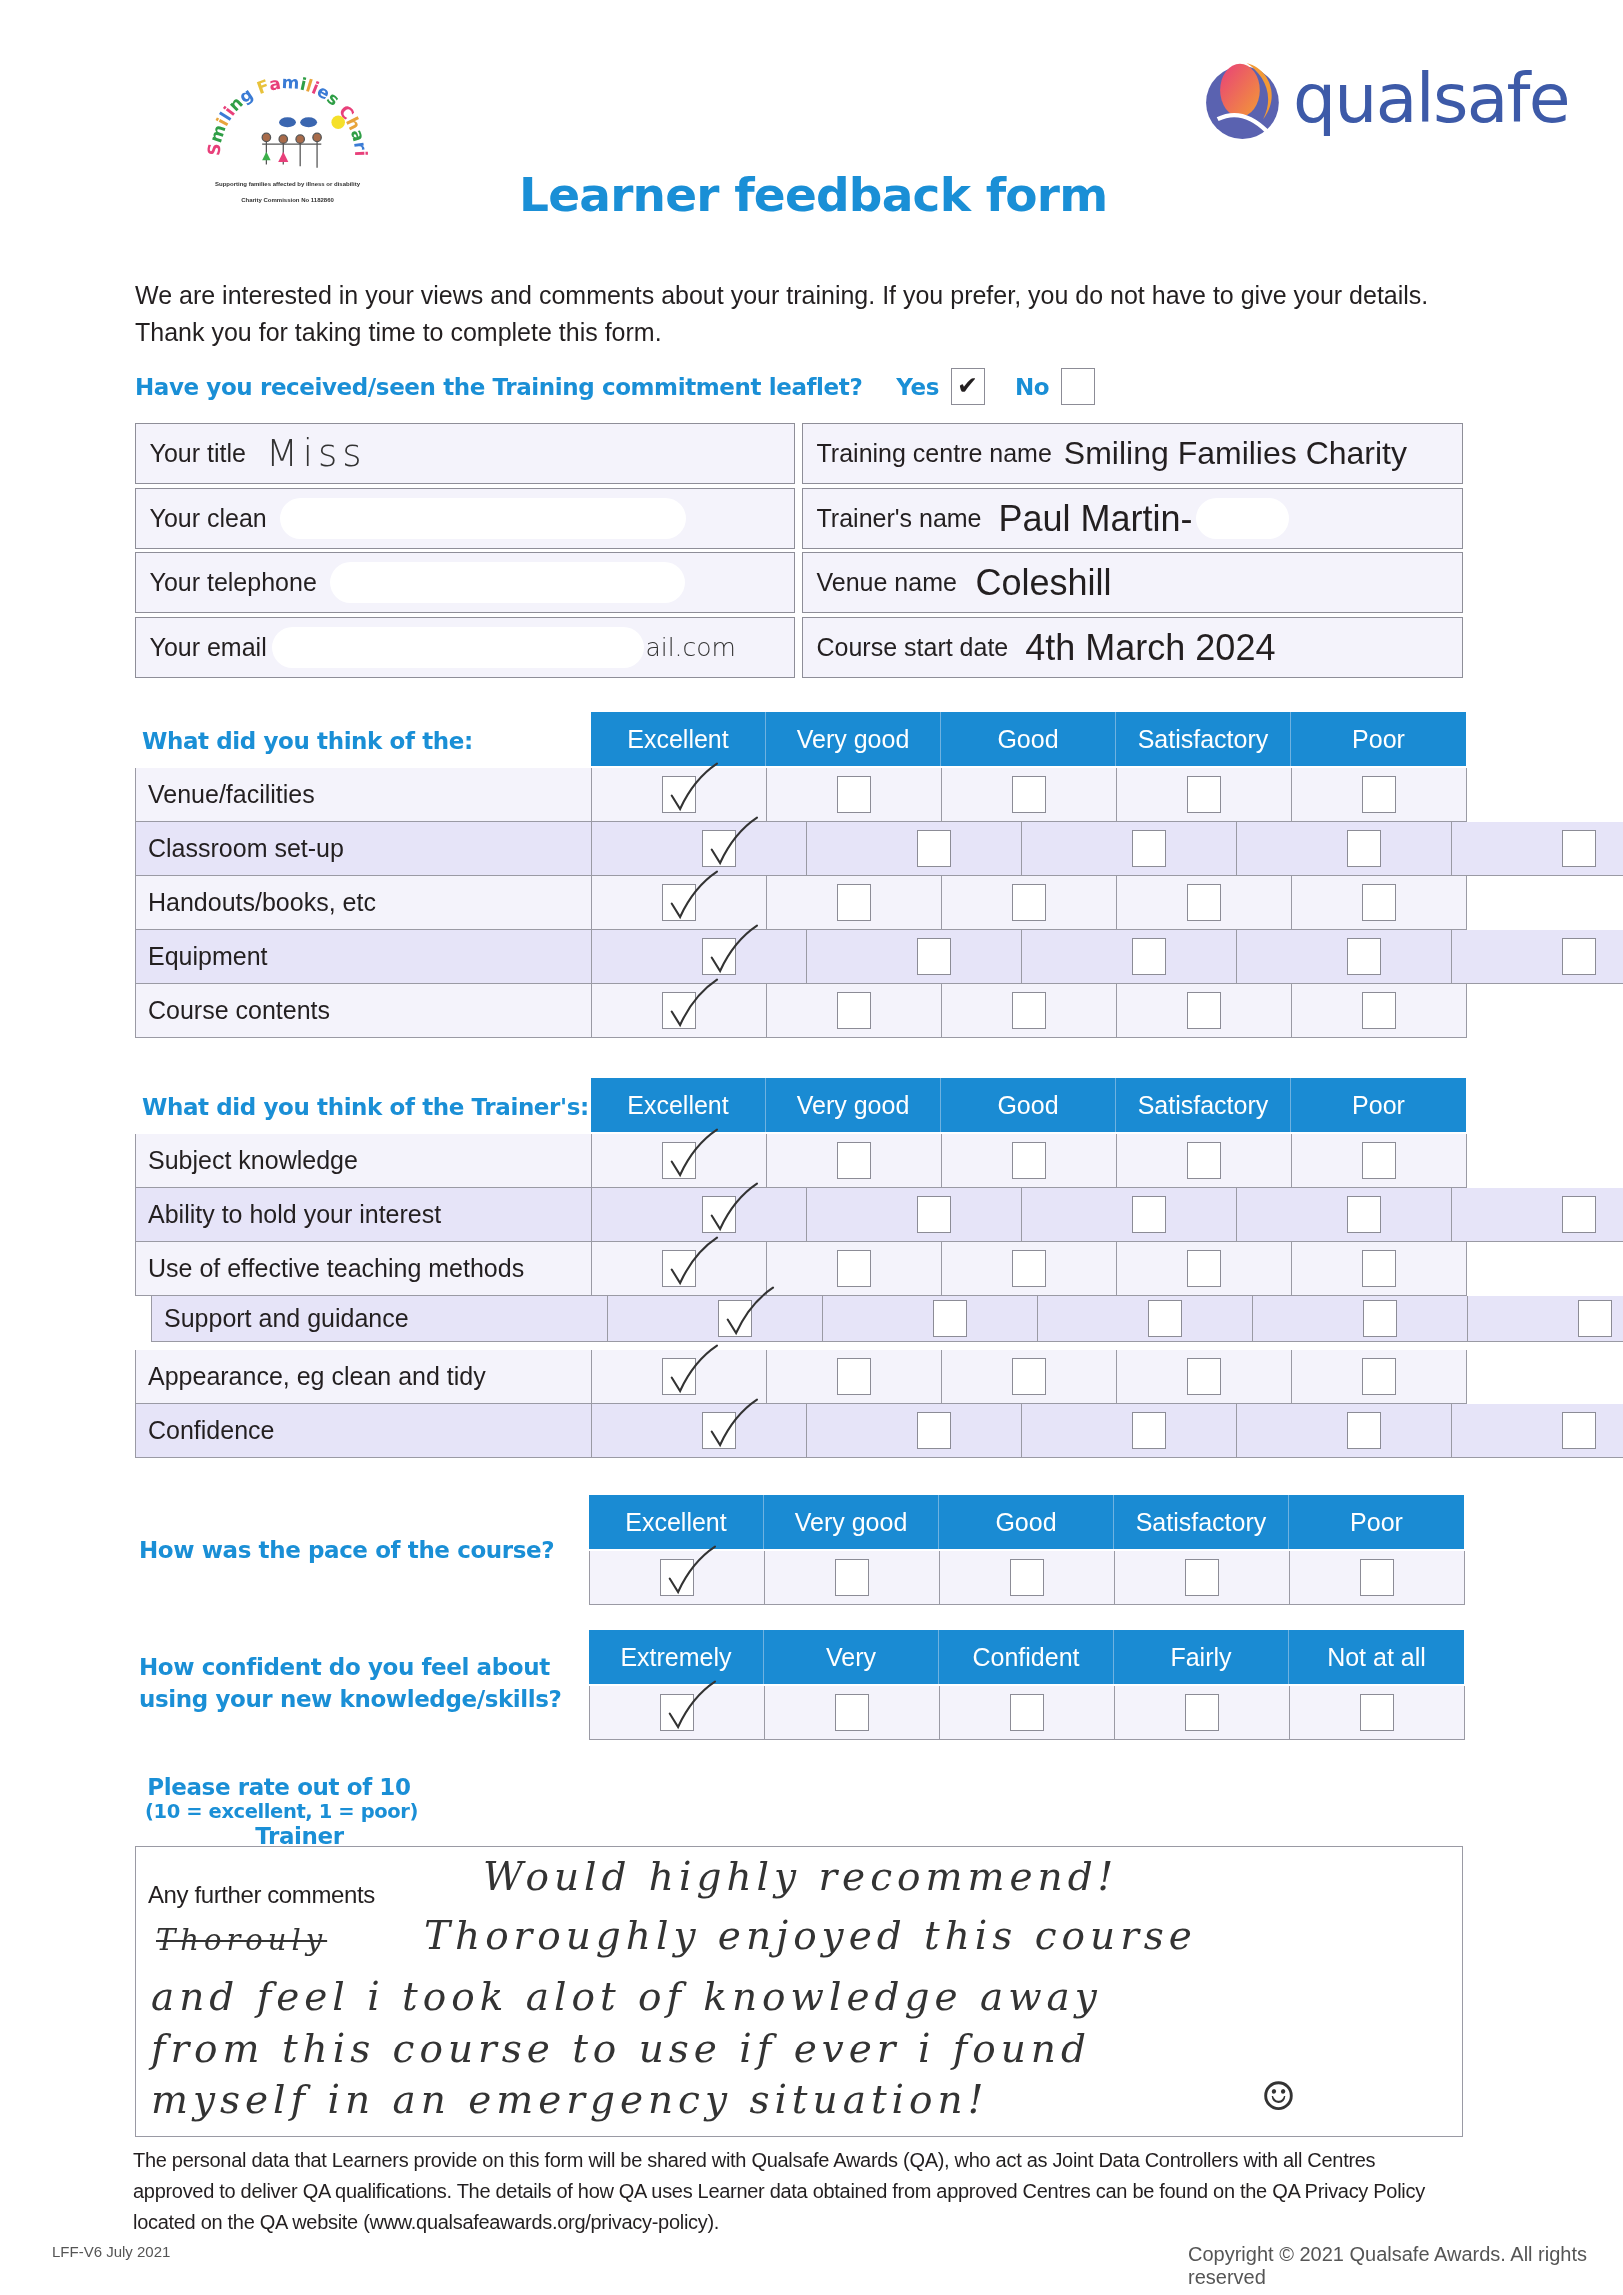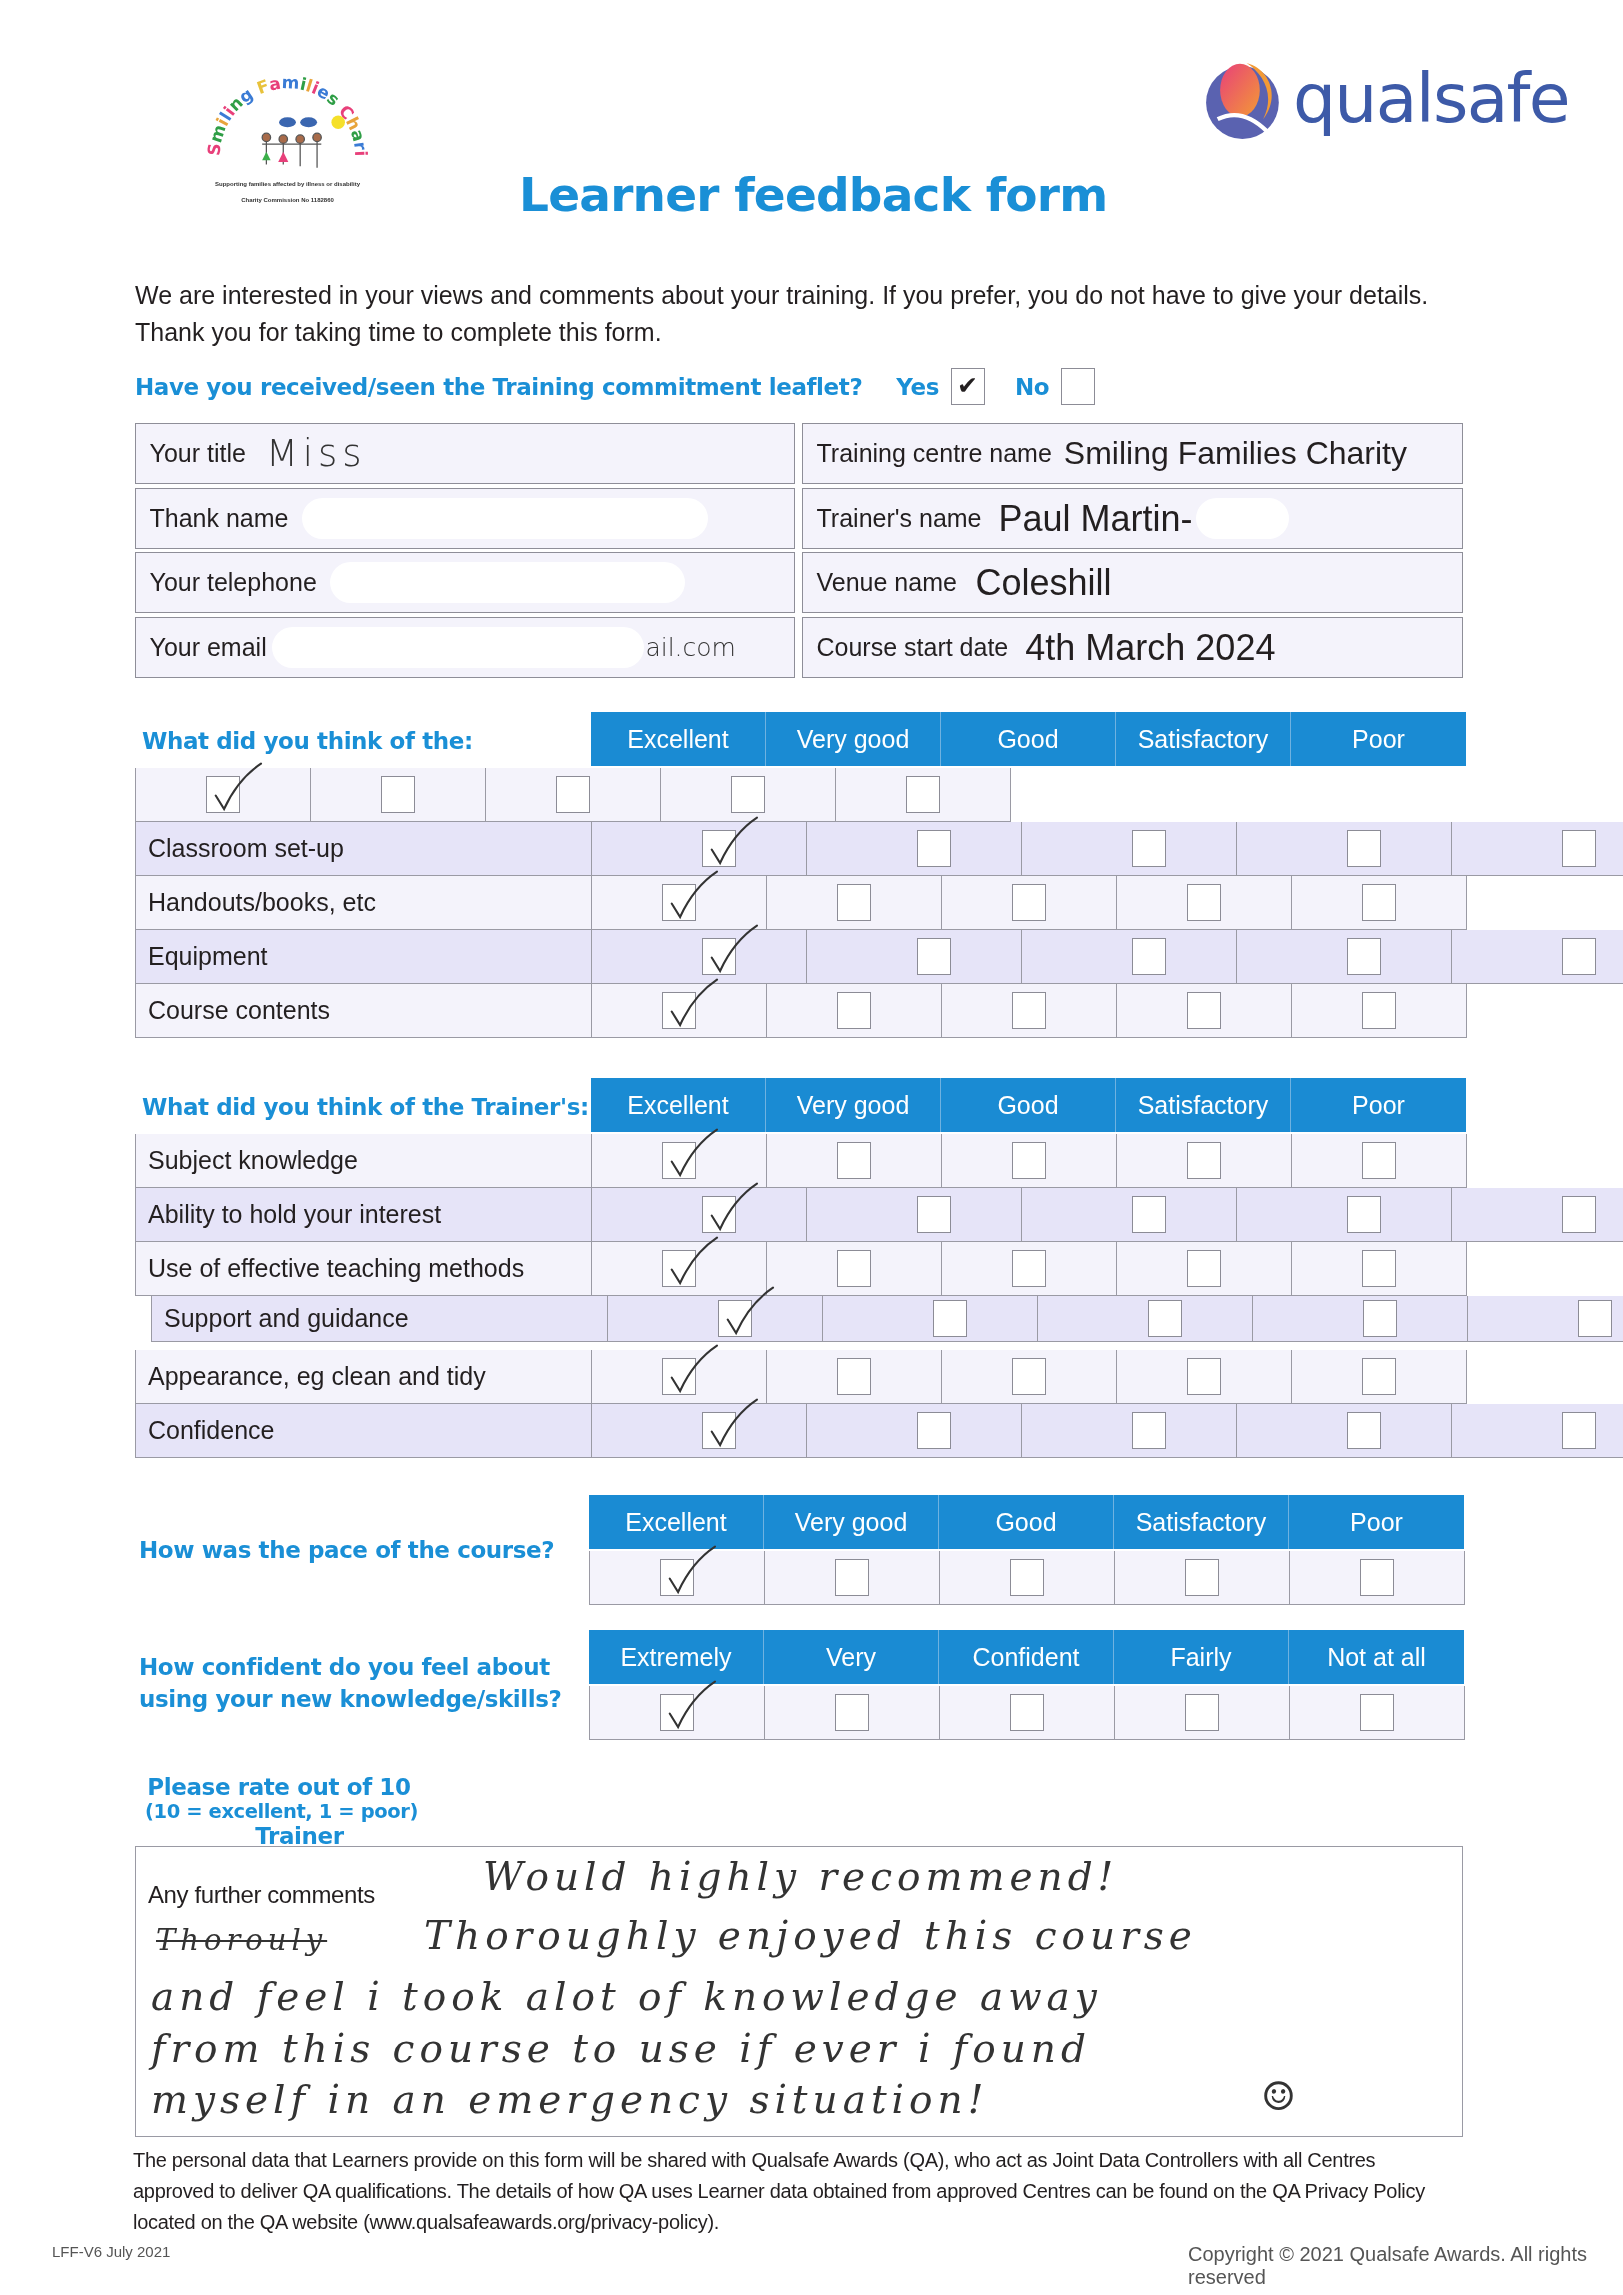--- a/index.html
+++ b/index.html
@@ -121,21 +121,21 @@
     </span>
   <span class="yn" style="margin-left:30px;">No</span>
   <span class="smallbox"></span>
 </div>
 
 <div class="detail" style="left:135px; top:423px; width:660px;">
   <span class="lbl">Your title</span>
   <span class="val-hand">Miss</span>
 </div>
 <div class="detail" style="left:135px; top:488px; width:660px;">
-  <span class="lbl">Thank name</span>
+  <span class="lbl">Your clean</span>
   <span class="redact" style="width:406px; margin-left:13.5px;"></span>
 </div>
 <div class="detail" style="left:135px; top:552px; width:660px;">
   <span class="lbl">Your telephone</span>
   <span class="redact" style="width:355px; margin-left:13.5px;"></span>
 </div>
 <div class="detail" style="left:135px; top:617px; width:660px;">
   <span class="lbl">Your email</span>
   <span class="redact" style="width:372px; margin-left:5px;"></span>
   <span style="font-family:'DejaVu Sans',sans-serif; font-size:25px; font-weight:200; margin-left:1.7px; color:#333;">ail.com</span>
@@ -162,20 +162,21 @@
 <div class="section-q" style="left:142px; top:725px;">What did you think of the:</div>
 <div id="fac" class="grid" style="left:135px; top:712px;">
     <div class="hdr-row" style="left: 456px; top: 0px;">
       <div class="hdr-cell">Excellent</div>
       <div class="hdr-cell">Very good</div>
       <div class="hdr-cell">Good</div>
       <div class="hdr-cell">Satisfactory</div>
       <div class="hdr-cell">Poor</div>
     </div>
     <div class="row plain" style="top: 56px; left: 0px; height: 54px; border-left: 1.7px solid rgb(154, 154, 164);">
+      <div class="label">Venue/facilities</div>
       <div class="cell">
         <div class="cbox">
           <svg class="check" viewBox="0 0 60 62">
             <path d="M4,40 L14,56 C26,30 40,14 58,2" stroke="#333" stroke-width="2.5" fill="none" stroke-linecap="round"></path>
           </svg>
         </div>
       </div>
       <div class="cell">
         <div class="cbox"></div>
       </div>

